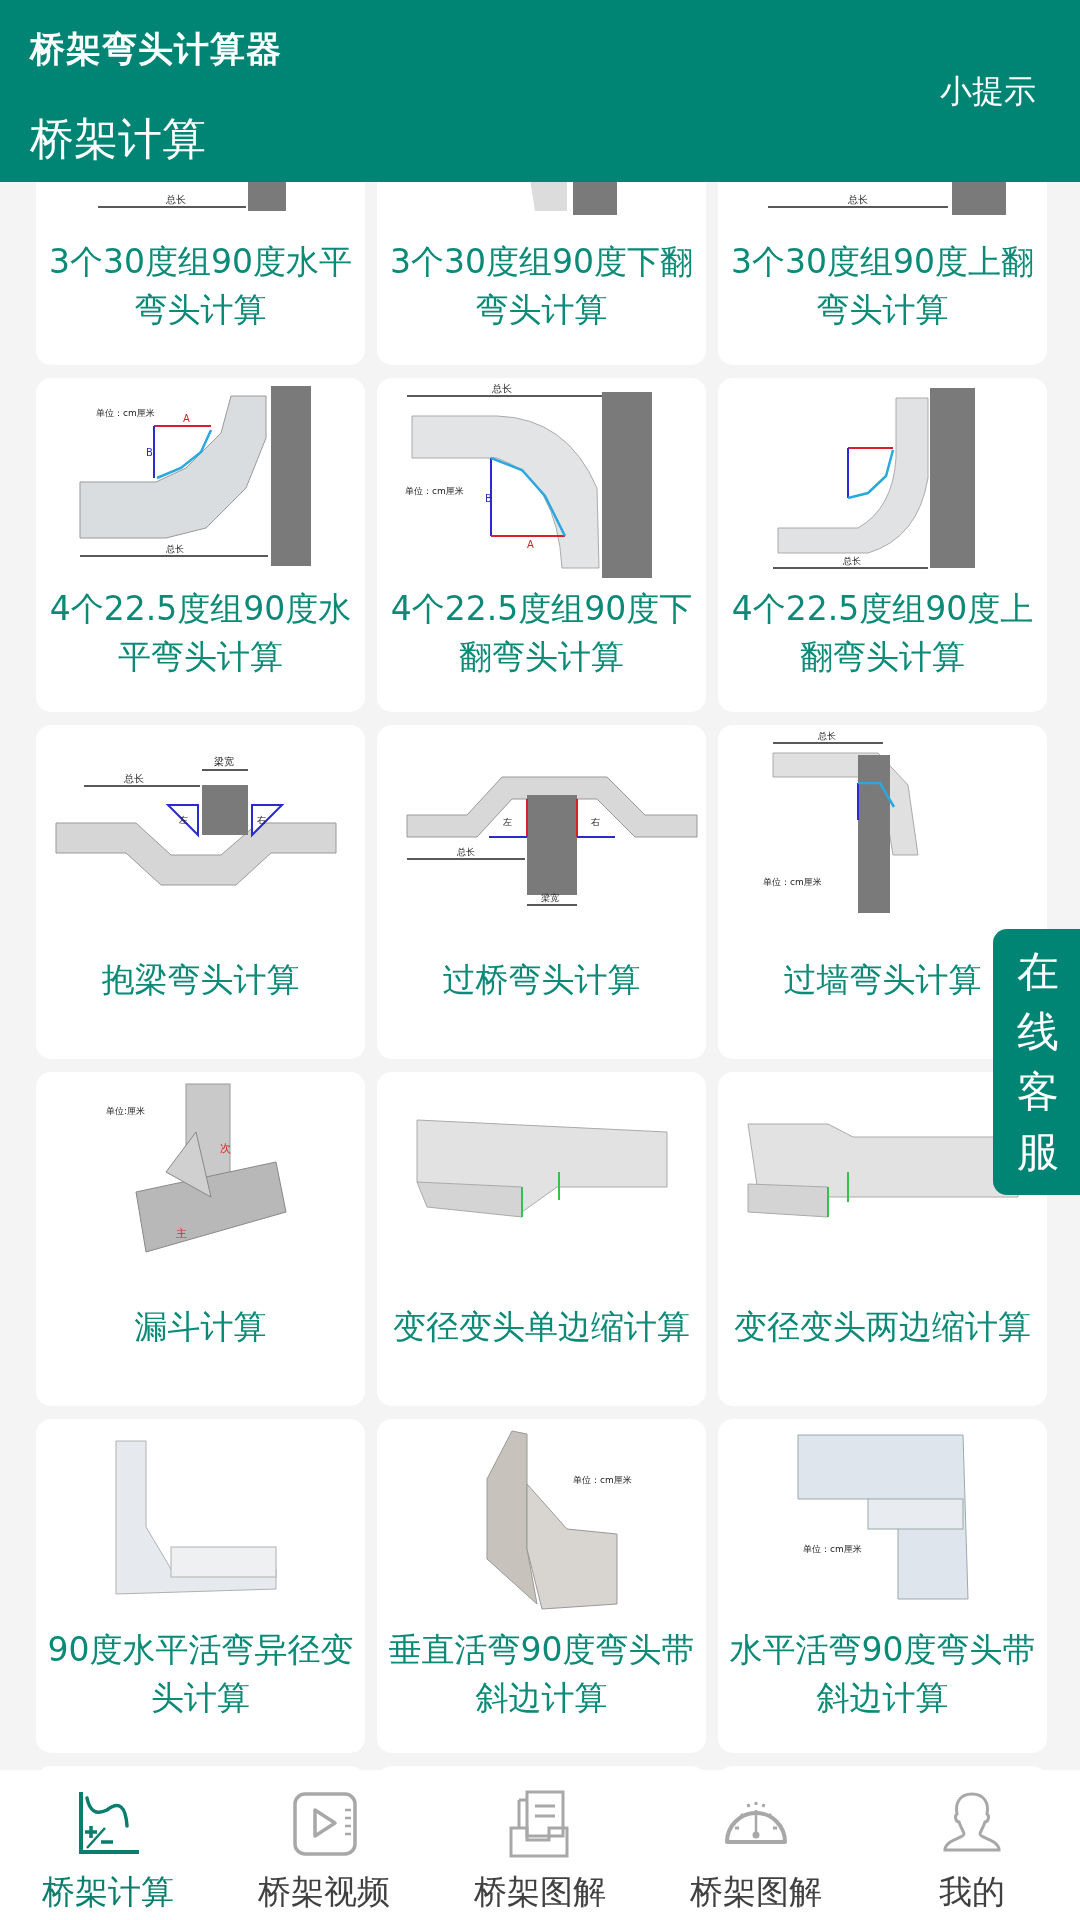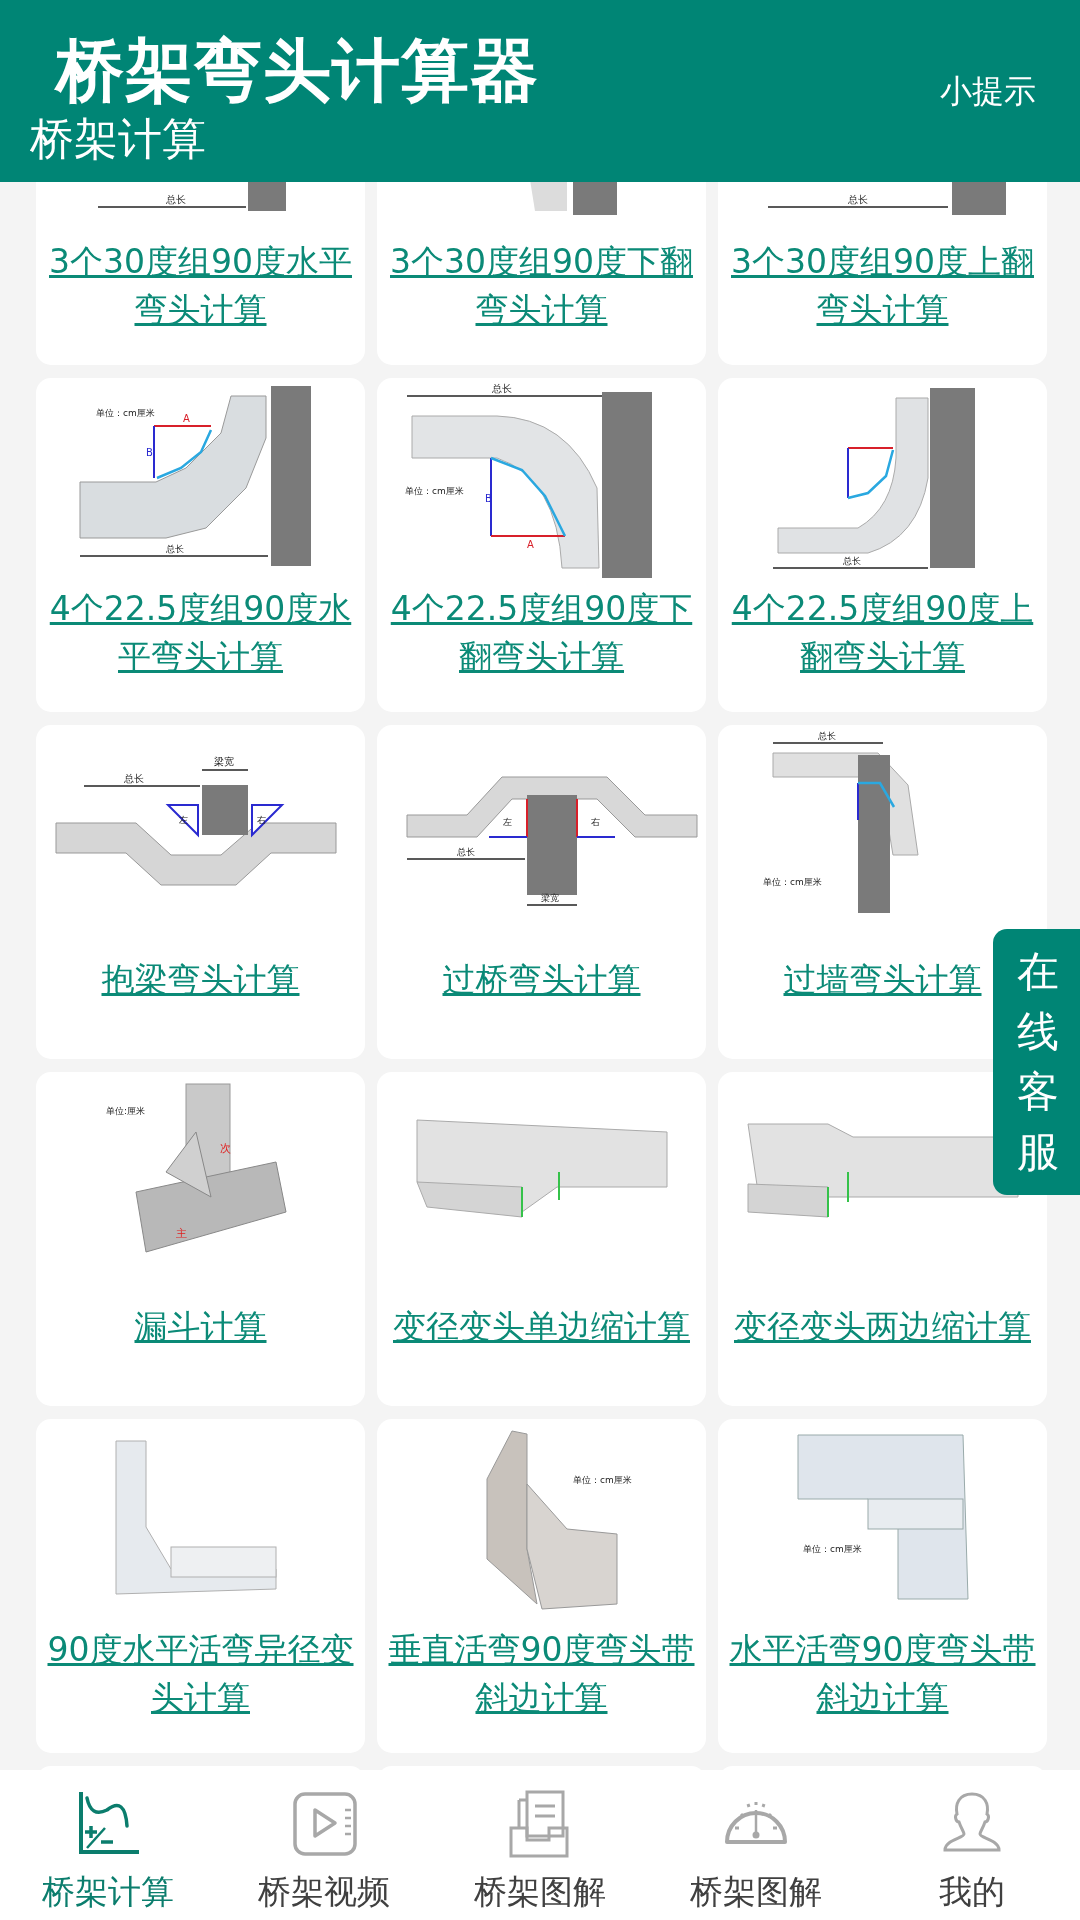--- a/index.html
+++ b/index.html
@@ -1,29 +1,29 @@
 <!DOCTYPE html>
 <html><head>
 <meta charset="utf-8">
 <style>
   * { box-sizing: border-box; margin: 0; padding: 0; }
   html, body { width: 1080px; height: 1920px; overflow: hidden; background: #f4f4f4; font-family: "DejaVu Sans", "Liberation Sans", sans-serif; }
   .screen { position: relative; width: 1080px; height: 1920px; overflow: hidden; background: #f4f4f4; }
 
   
   .header { position: absolute; left: 0; top: 0; width: 1080px; height: 182px; background: #008575; z-index: 5; }
-  .header .app-title { position: absolute; left: 30px; top: 26px; font-size: 68px; font-weight: bold; color: #fff; letter-spacing: 1px; margin-left: 26px; }
+  .header .app-title { position: absolute; left: 30px; top: 26px; font-size: 35px; font-weight: bold; color: #fff; letter-spacing: 1px; }
   .header .page-title { position: absolute; left: 30px; top: 110px; font-size: 44px; color: #fff; }
   .header .tips { position: absolute; right: 44px; top: 70px; font-size: 32px; color: #fff; cursor: pointer; }
 
   
   .grid { position: absolute; left: 0; top: 0; width: 856px; height: 1920px; }
   .card { position: absolute; width: 329px; height: 334px; background: #fff; border-radius: 15px; overflow: hidden; cursor: pointer; }
   .card .thumb { position: absolute; left: 0; top: 0; width: 329px; height: 200px; }
-  .card .label { position: absolute; left: 4px; right: 4px; top: 200px; height: 110px; display: flex; align-items: center; justify-content: center; text-align: center; font-size: 33px; line-height: 48px; color: #0b8a77; text-decoration: underline; }
+  .card .label { position: absolute; left: 4px; right: 4px; top: 200px; height: 110px; display: flex; align-items: center; justify-content: center; text-align: center; font-size: 33px; line-height: 48px; color: #0b8a77; }
 
   
   .service { position: absolute; left: 993px; top: 929px; width: 90px; height: 266px; background: #008575; border-radius: 14px 0 0 14px; z-index: 6; display: flex; flex-direction: column; align-items: center; justify-content: center; cursor: pointer; }
   .service span { color: #fff; font-size: 42px; line-height: 60px; }
 
   
   .nav { position: absolute; left: 0; top: 1770px; width: 1080px; height: 150px; background: #fff; z-index: 5; display: flex; }
   .nav-item { flex: 1; position: relative; cursor: pointer; }
   .nav-item .icon { position: absolute; left: 50%; top: 18px; transform: translateX(-50%); width: 70px; height: 70px; }
   .nav-item .txt { position: absolute; left: 0; right: 0; top: 100px; text-align: center; font-size: 33px; color: #404040; }

